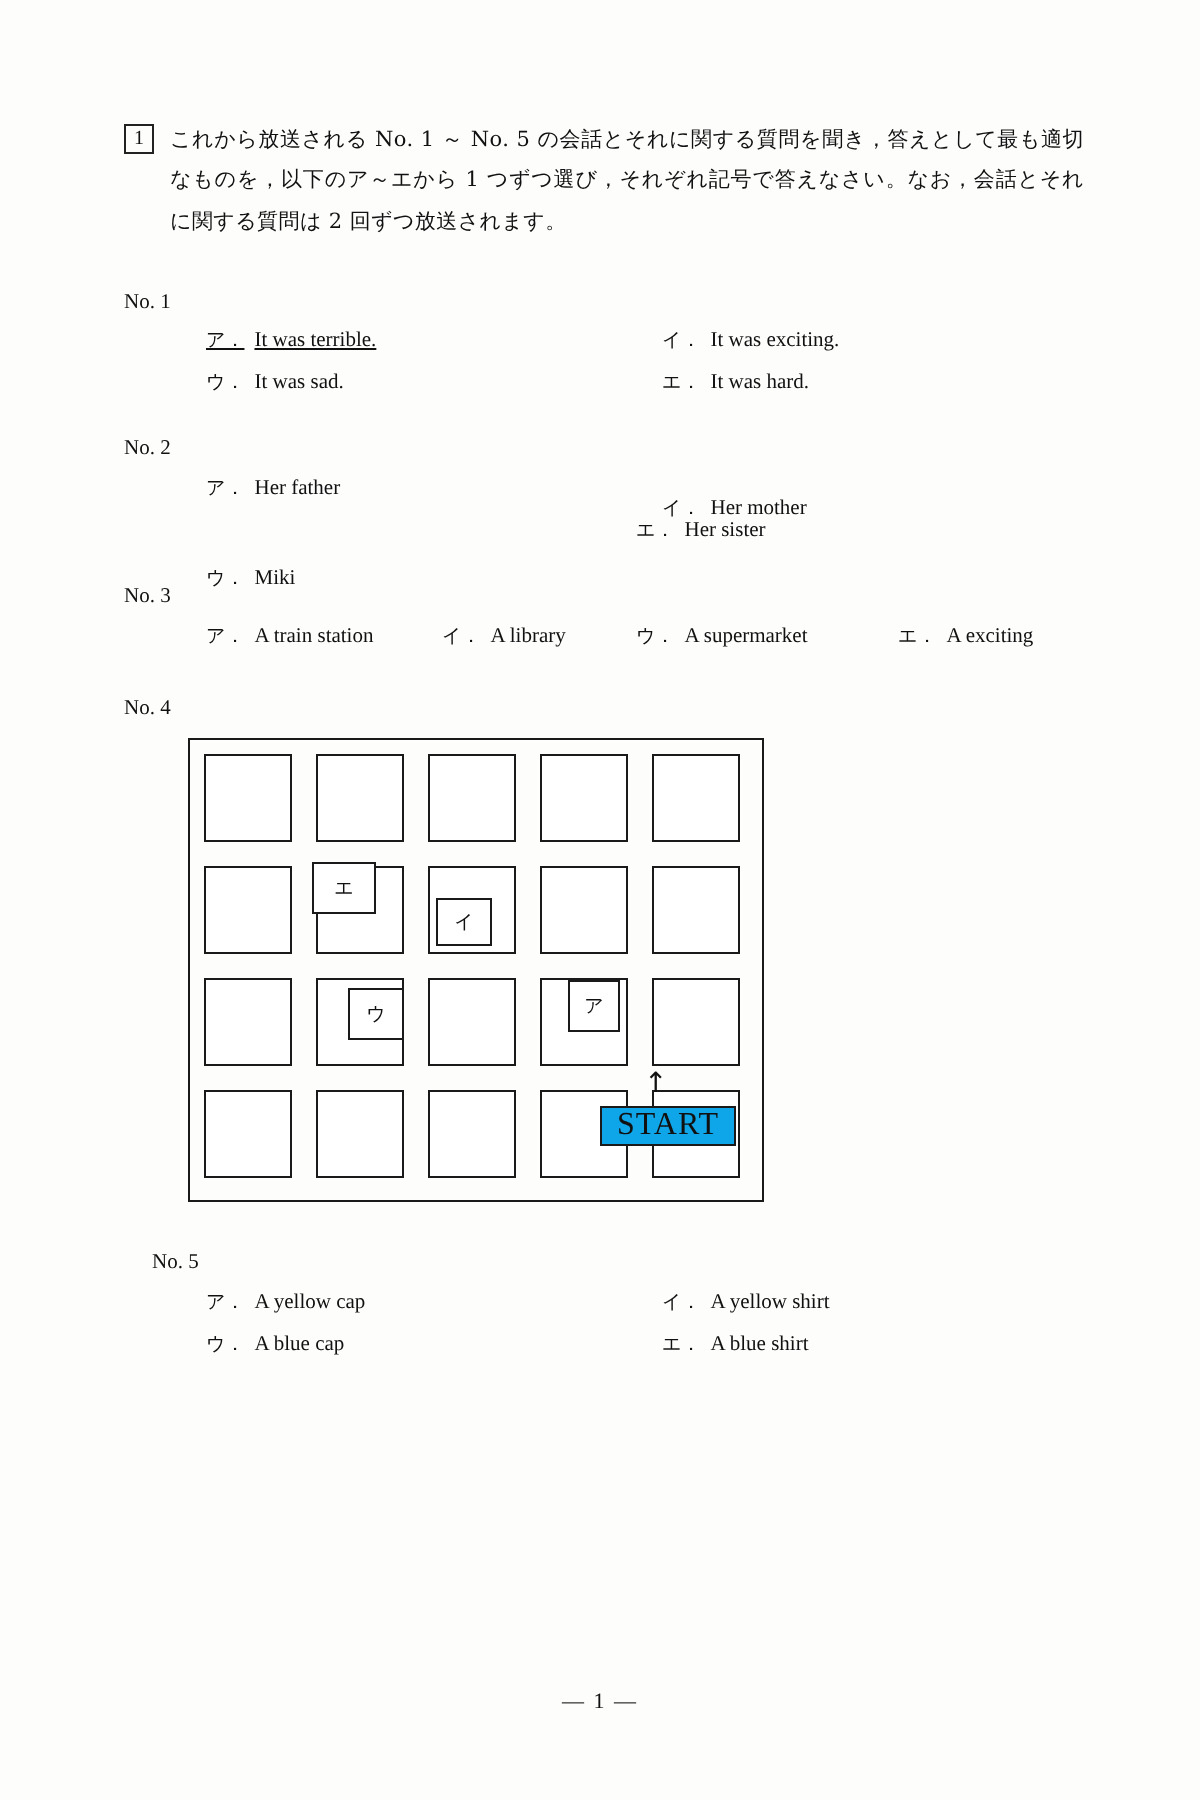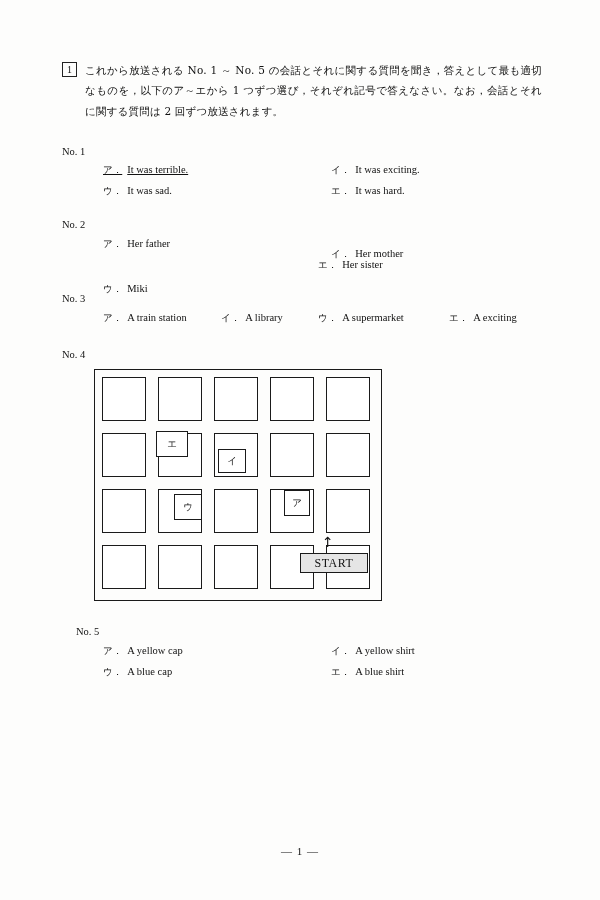--- a/index.html
+++ b/index.html
@@ -102,23 +102,23 @@
     font-family: "DejaVu Serif", serif;
     font-size: 9.5px;
     display: flex;
     align-items: center;
     justify-content: center;
   }
   .start-box {
     position: absolute;
     border: 1px solid #1a1a1a;
     box-sizing: border-box;
-    background: #e5e5e5;
-    font-family: "Liberation Serif", serif;
-    font-size: 12px;
+    background: #0ea5e9;
+    font-family: "Liberation Serif", serif;
+    font-size: 16px;
     display: flex;
     align-items: center;
     justify-content: center;
     letter-spacing: .5px;
   }
   .arrow-up {
     position: absolute;
     font-size: 14px;
     line-height: 1;
     font-family: "DejaVu Sans", sans-serif;

